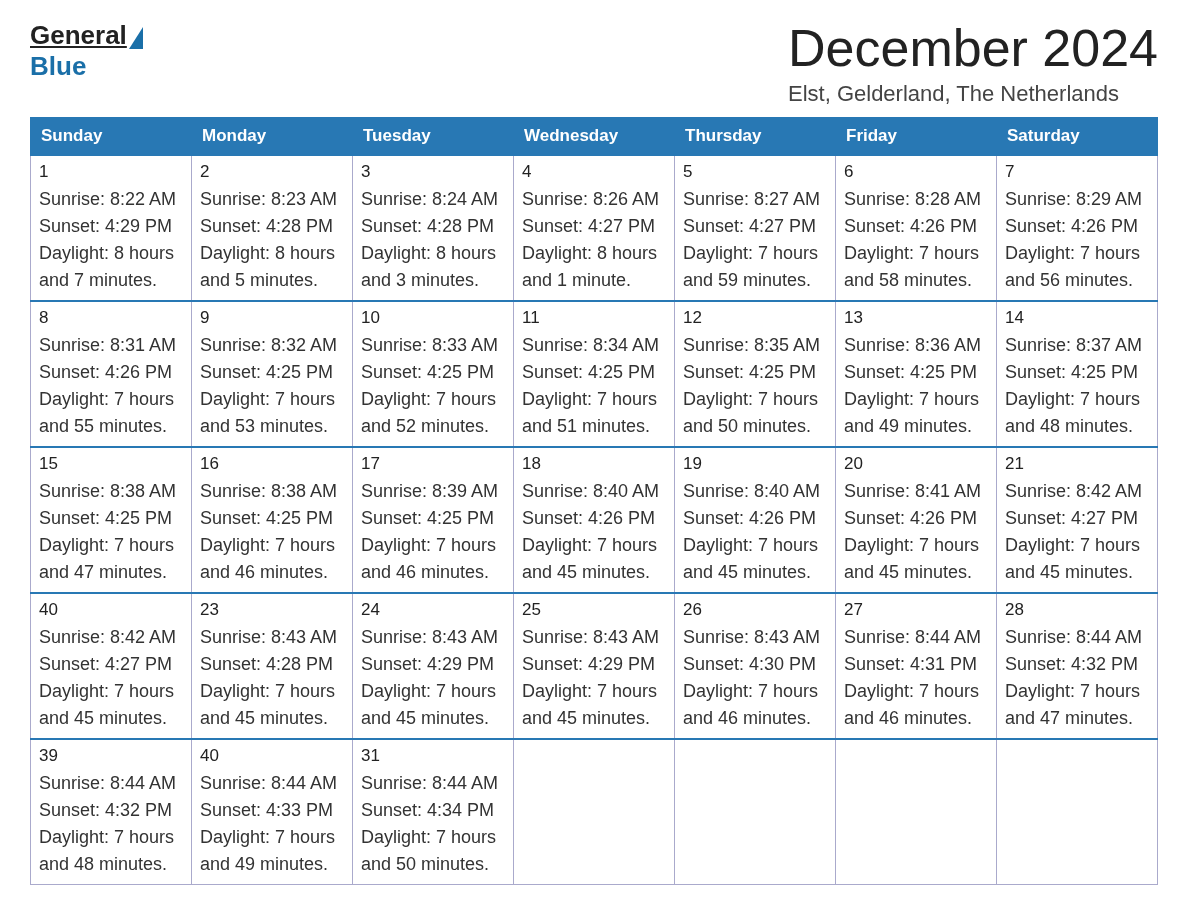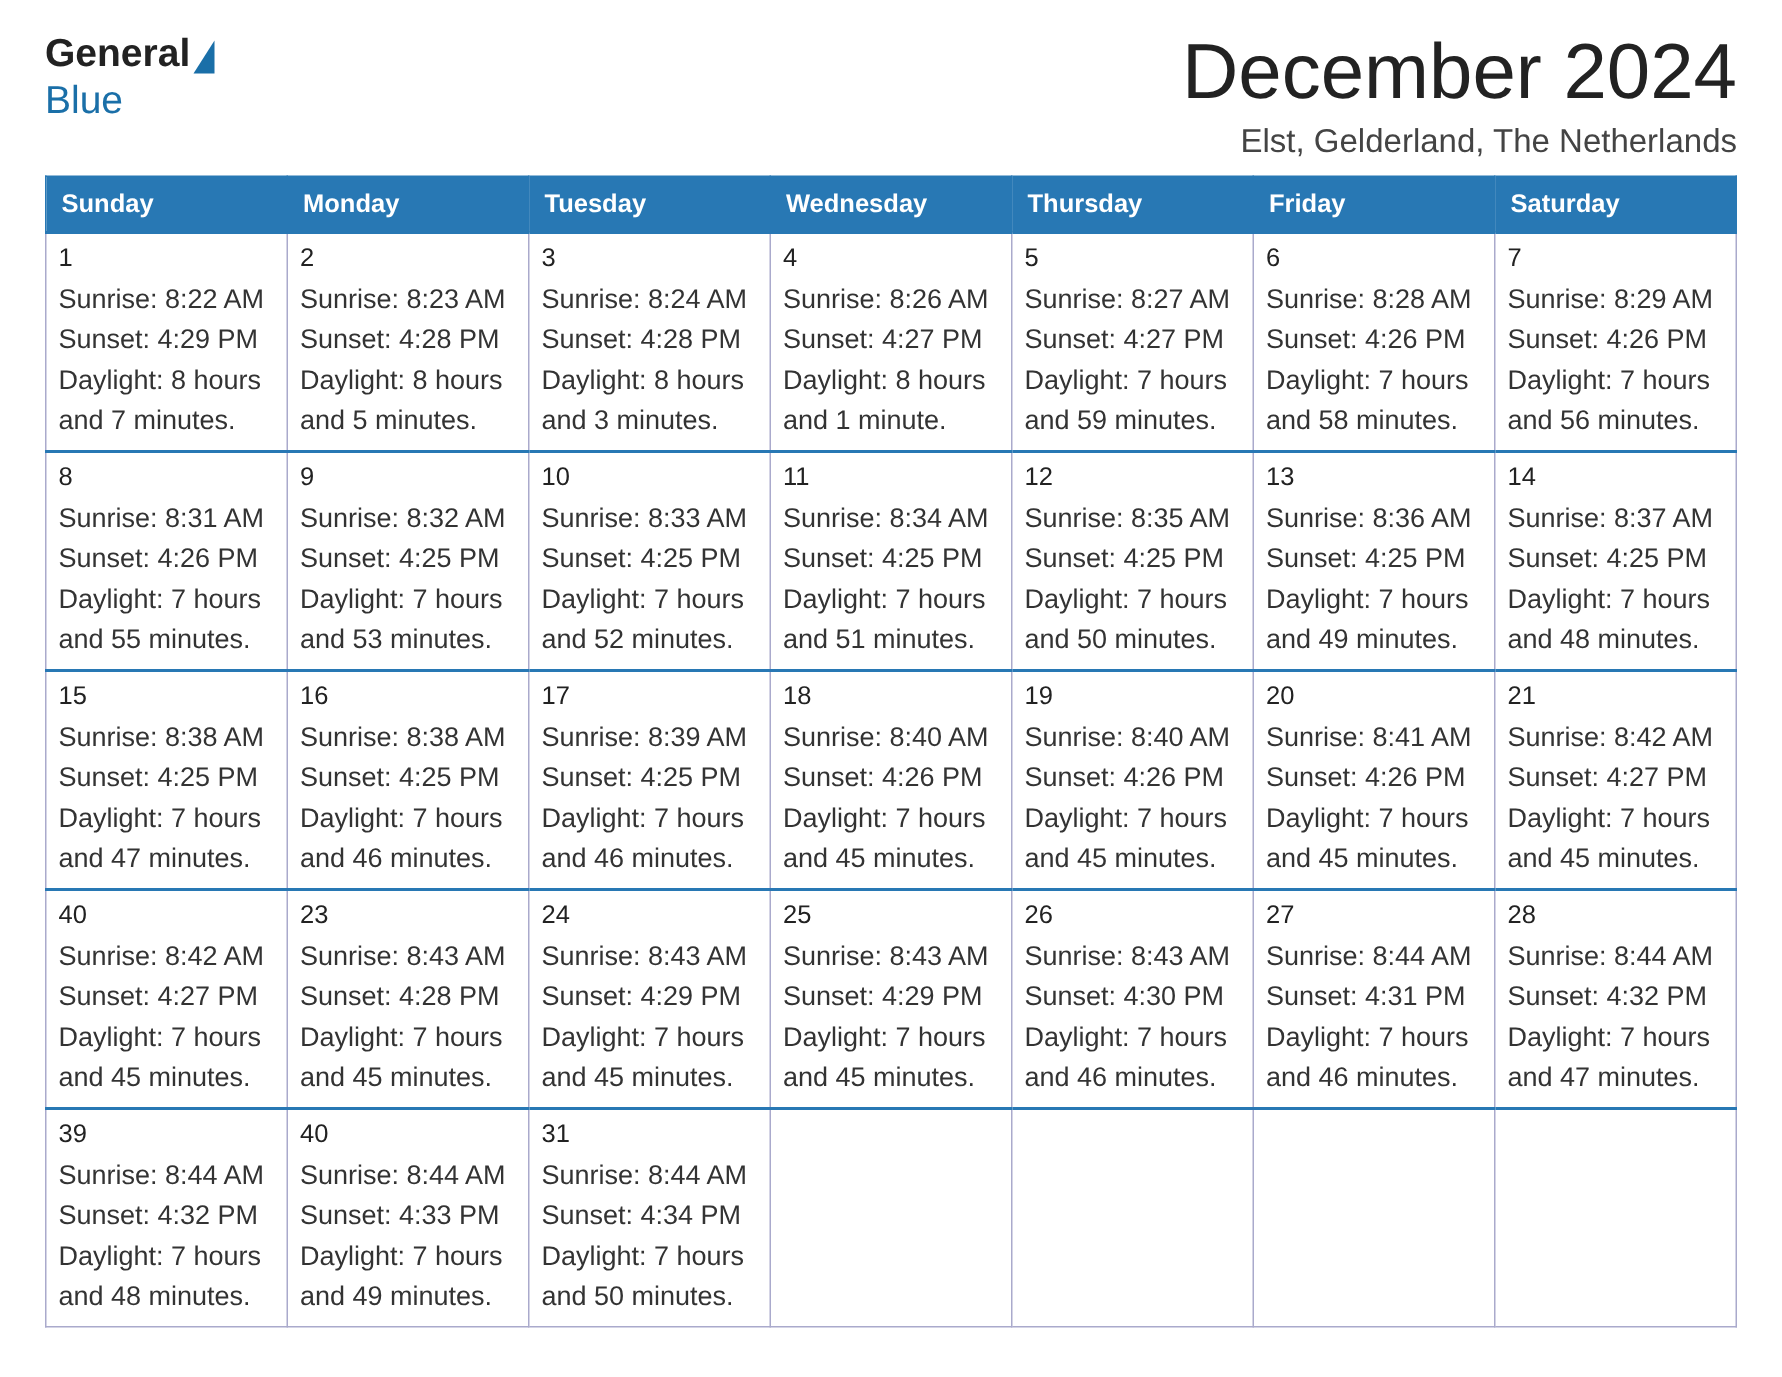--- a/index.html
+++ b/index.html
@@ -21,40 +21,40 @@
       display: flex;
       flex-direction: column;
       align-items: flex-start;
     }
     .logo-text {
       font-size: 26px;
       font-weight: bold;
       color: #222;
       display: flex;
       align-items: center;
+      text-decoration: underline;
     }
     .logo-general { color: #222; }
     .logo-arrow {
       display: inline-block;
       width: 0;
       height: 0;
       border-left: 14px solid transparent;
       border-right: 0px solid transparent;
       border-bottom: 22px solid #1a6fa8;
       margin: 0 2px;
       position: relative;
       top: 2px;
     }
     .logo-blue {
       color: #1a6fa8;
       font-size: 26px;
-      font-weight: normal;
+      font-weight: bold;
     }
     .title-block {
-      text-align: right;
       margin-left: 27px;
     }
     .month-title {
       font-size: 52px;
       font-weight: normal;
       color: #222;
       line-height: 1.1;
     }
     .location-title {
       font-size: 22px;

